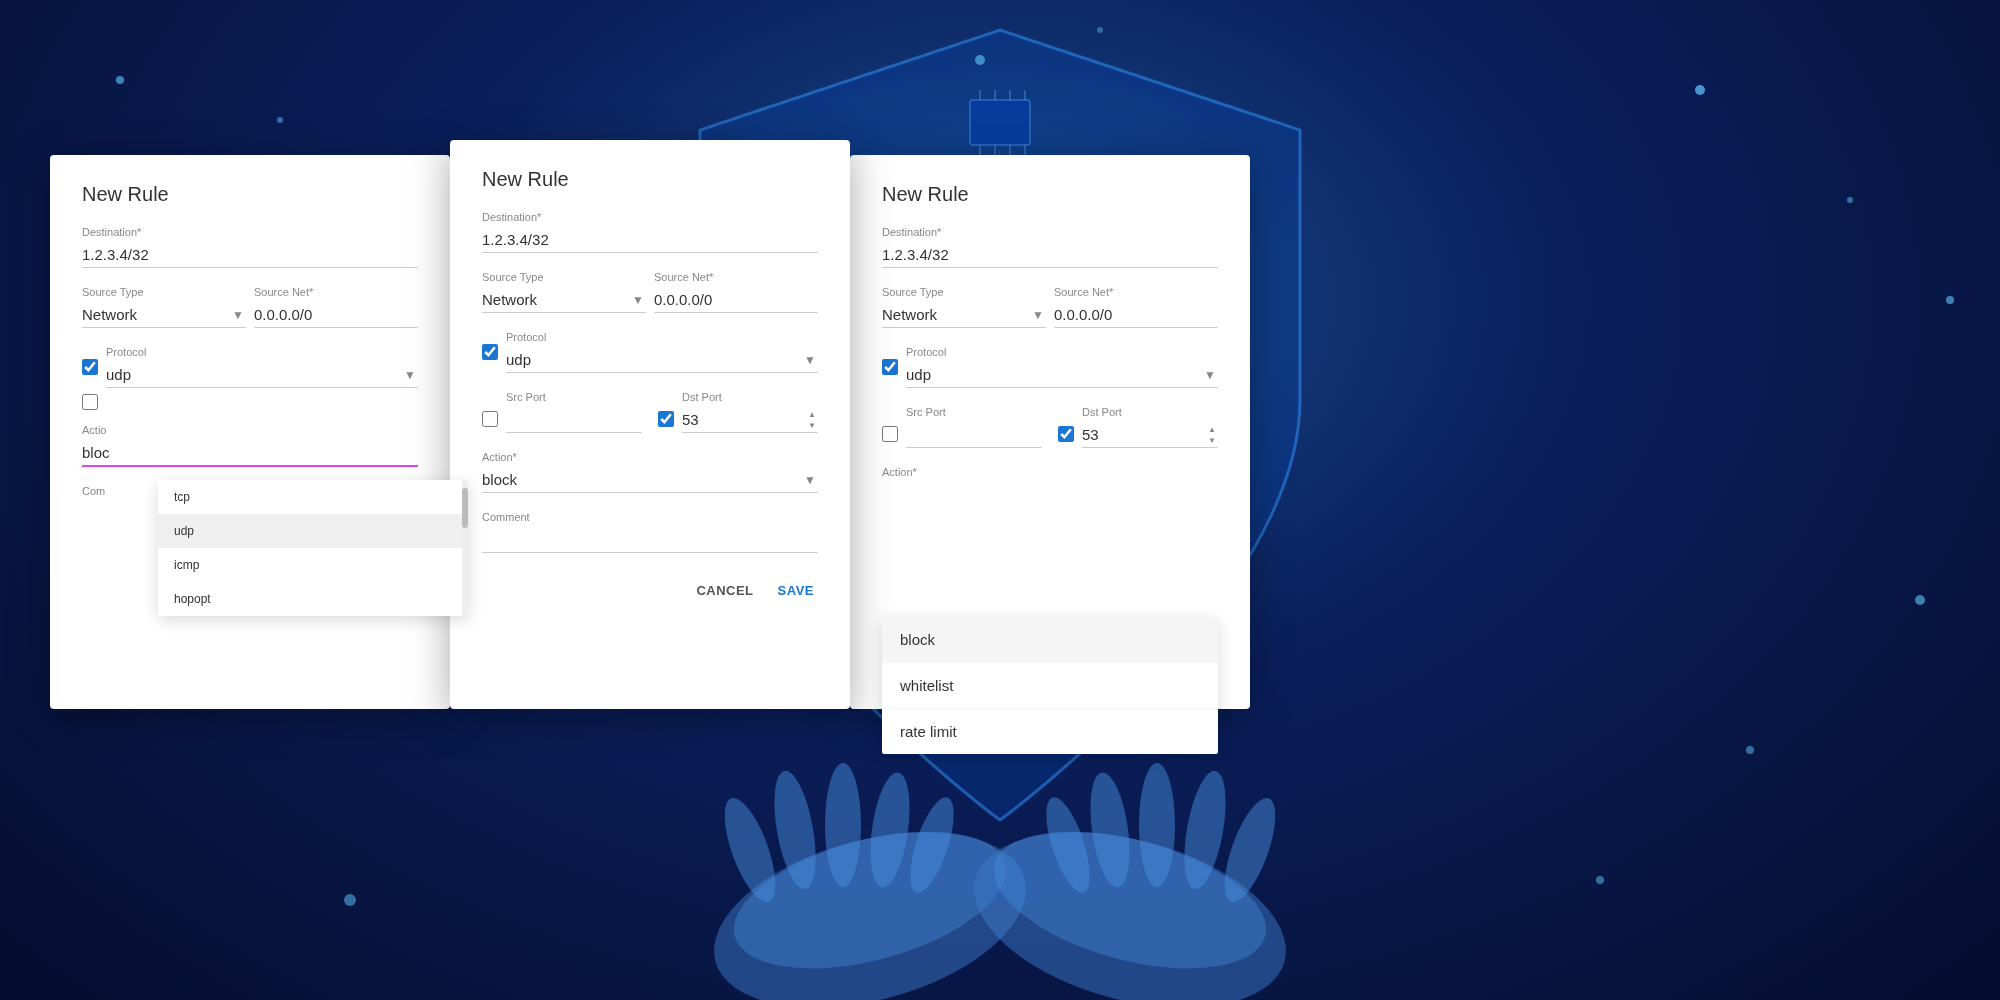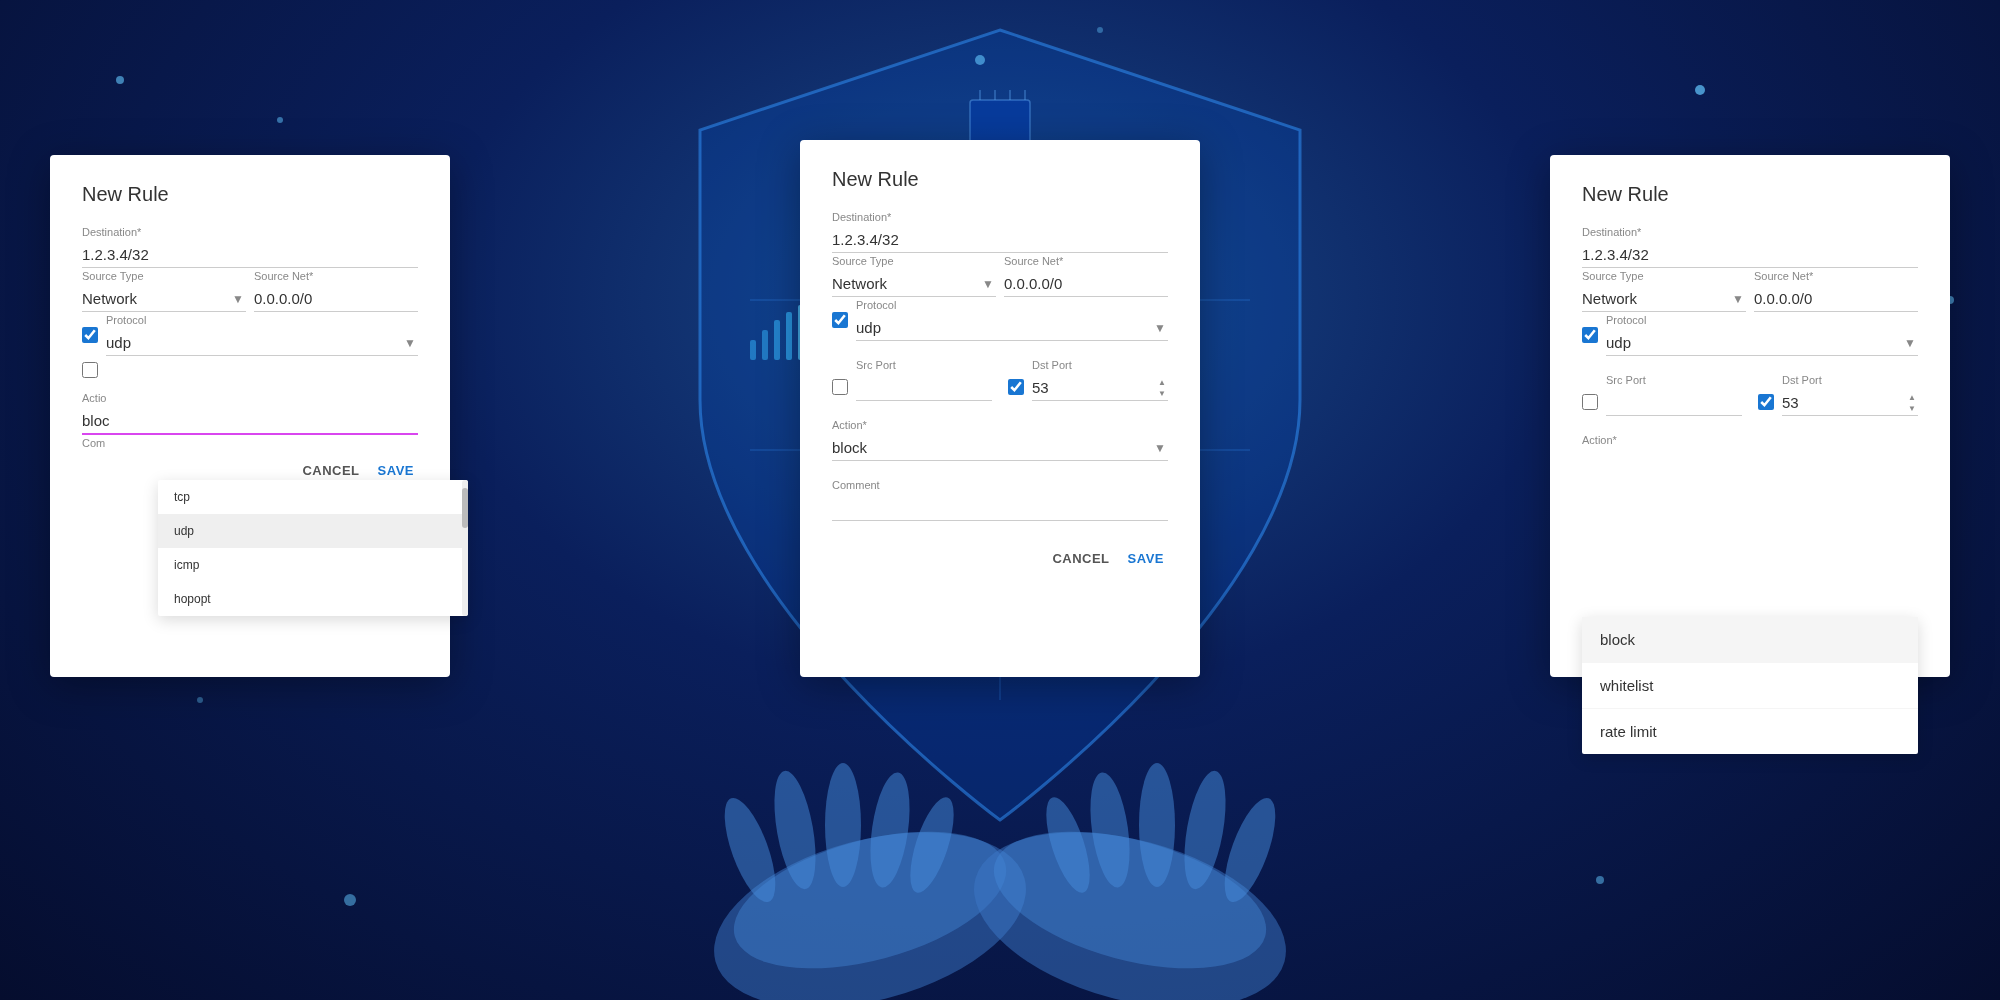--- a/index.html
+++ b/index.html
@@ -51,21 +51,20 @@
       z-index: 2;
     }
 
     
     .dialogs-container {
       position: absolute;
       top: 150px;
       left: 0;
       right: 0;
       display: flex;
-      justify-content: space-between;
       padding: 0 50px;
       z-index: 10;
       gap: 0;
     }
 
     
     .dialog {
       background: #fff;
       border-radius: 4px;
       width: 400px;
@@ -73,21 +72,21 @@
       box-shadow: 0 8px 40px rgba(0,0,0,0.35);
       position: relative;
     }
     .dialog-title {
       font-size: 20px;
       font-weight: 400;
       color: #333;
       margin-bottom: 20px;
     }
     .field-group {
-      margin-bottom: 2px;
+      margin-bottom: 18px;
     }
     .field-label {
       font-size: 11px;
       color: #888;
       margin-bottom: 4px;
       display: block;
     }
     .field-input {
       width: 100%;
       border: none;
@@ -195,21 +194,21 @@
 
     
     .comment-field {
       margin-bottom: 24px;
     }
 
     
     .dialog-footer {
       display: flex;
       justify-content: flex-end;
-      gap: 10px;
+      gap: 16px;
       margin-top: 8px;
     }
     .btn-cancel {
       background: none;
       border: none;
       font-size: 13px;
       font-weight: 600;
       color: #555;
       cursor: pointer;
       letter-spacing: 0.5px;

